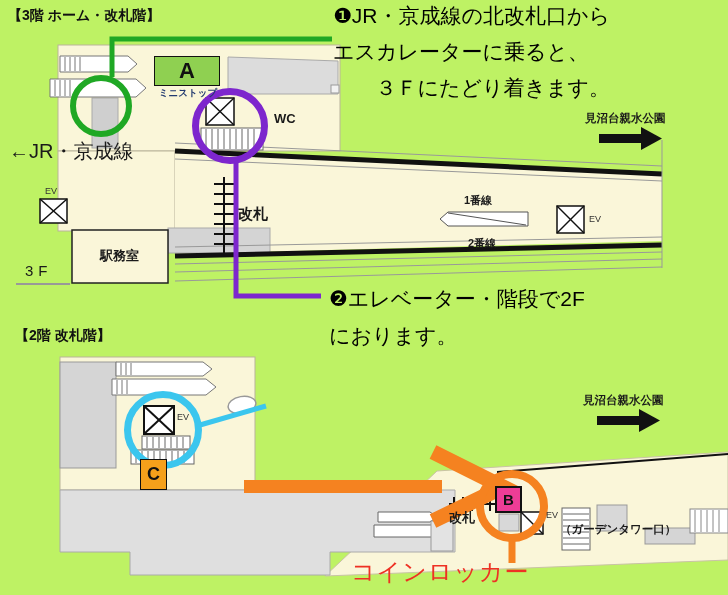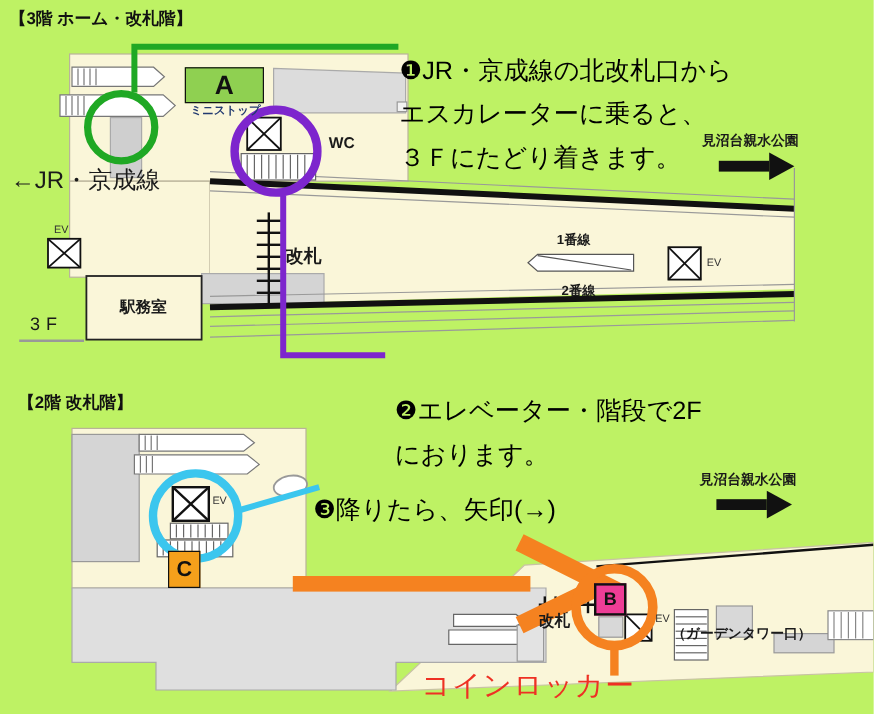--- a/index.html
+++ b/index.html
@@ -2,21 +2,21 @@
 <html><head>
 <meta charset="utf-8">
 <style>
   html,body{margin:0;padding:0;background:#fff;}
   .stage{position:relative;width:728px;height:595px;background:#bef264;
          font-family:"Liberation Sans","DejaVu Sans",sans-serif;overflow:hidden;padding-left:16px;}
   svg{position:absolute;left:0;top:0;}
   .lbl{position:absolute;white-space:nowrap;color:#1a1a1a;line-height:1;}
   .bold{font-weight:bold;}
   .hdr{font-size:14px;font-weight:bold;color:#111;}
-  .step{position:absolute;font-size:21px;color:#000;margin-top:43px;}
+  .step{position:absolute;font-size:21px;color:#000;}
   .step div{white-space:nowrap;}
   .marker{position:absolute;display:flex;align-items:center;justify-content:center;
           color:#111;font-weight:bold;box-sizing:border-box;border:2px solid #111;}
   .circ{position:absolute;border-radius:50%;box-sizing:border-box;background:transparent;}
   .tiny{font-size:9px;color:#333;}
 </style>
 </head>
 <body>
 
 <div class="stage">
@@ -221,21 +221,21 @@
   <div class="circ" style="left:70px;top:75px;width:62px;height:62px;border:6px solid #1FA824;"></div>
   <div class="circ" style="left:192px;top:88px;width:76px;height:76px;border:7px solid #7D26CD;"></div>
   <div class="circ" style="left:124px;top:391px;width:78px;height:78px;border:7px solid #3BC6EE;"></div>
   <div class="circ" style="left:476px;top:470px;width:72px;height:72px;border:8px solid #F58220;"></div>
 
   <div class="lbl hdr" style="left:8px;top:8px;">【3階 ホーム・改札階】</div>
 
   <div class="step" style="left:333px;top:2px;">
     <div>❶JR・京成線の北改札口から</div>
     <div style="margin-top:8px;">エスカレーターに乗ると、</div>
-    <div style="margin-top:8px;">３Ｆにたどり着きます。</div>
+    <div style="margin-top:8px;text-align:right;">３Ｆにたどり着きます。</div>
   </div>
 
   <div class="lbl bold" style="left:585px;top:113px;font-size:11.5px;">見沼台親水公園</div>
   <div class="lbl" style="left:9px;top:141px;font-size:20px;">←JR・京成線</div>
 
   <div class="marker" style="left:154px;top:56px;width:66px;height:30px;background:#8FD051;border-width:1.5px;font-size:22px;">A</div>
   <div class="lbl bold" style="left:152px;top:88px;width:72px;text-align:center;font-size:9.5px;color:#223A70;">ミニストップ</div>
 
   <div class="lbl bold" style="left:274px;top:112px;font-size:13px;">WC</div>
   <div class="lbl tiny" style="left:45px;top:187px;">EV</div>
@@ -247,21 +247,20 @@
   <div class="lbl tiny" style="left:589px;top:215px;">EV</div>
 
   <div class="step" style="left:329px;top:285px;">
     <div>❷エレベーター・階段で2F</div>
     <div style="margin-top:9px;">におります。</div>
   </div>
 
   <div class="lbl hdr" style="left:15px;top:328px;">【2階 改札階】</div>
 
   <div class="step" style="left:261px;top:368px;">
-    <div>❸降りたら、矢印(→)</div>
   </div>
 
   <div class="lbl bold" style="left:583px;top:395px;font-size:11.5px;">見沼台親水公園</div>
   <div class="lbl tiny" style="left:177px;top:413px;">EV</div>
 
   <div class="marker" style="left:140px;top:459px;width:27px;height:31px;background:#F5A01B;border-width:1.5px;font-size:18px;">C</div>
 
   <div class="lbl bold" style="left:449px;top:511px;font-size:13px;">改札</div>
   <div class="marker" style="left:495px;top:486px;width:27px;height:27px;background:#EE3D96;font-size:15px;">B</div>
   <div class="lbl tiny" style="left:546px;top:511px;">EV</div>

